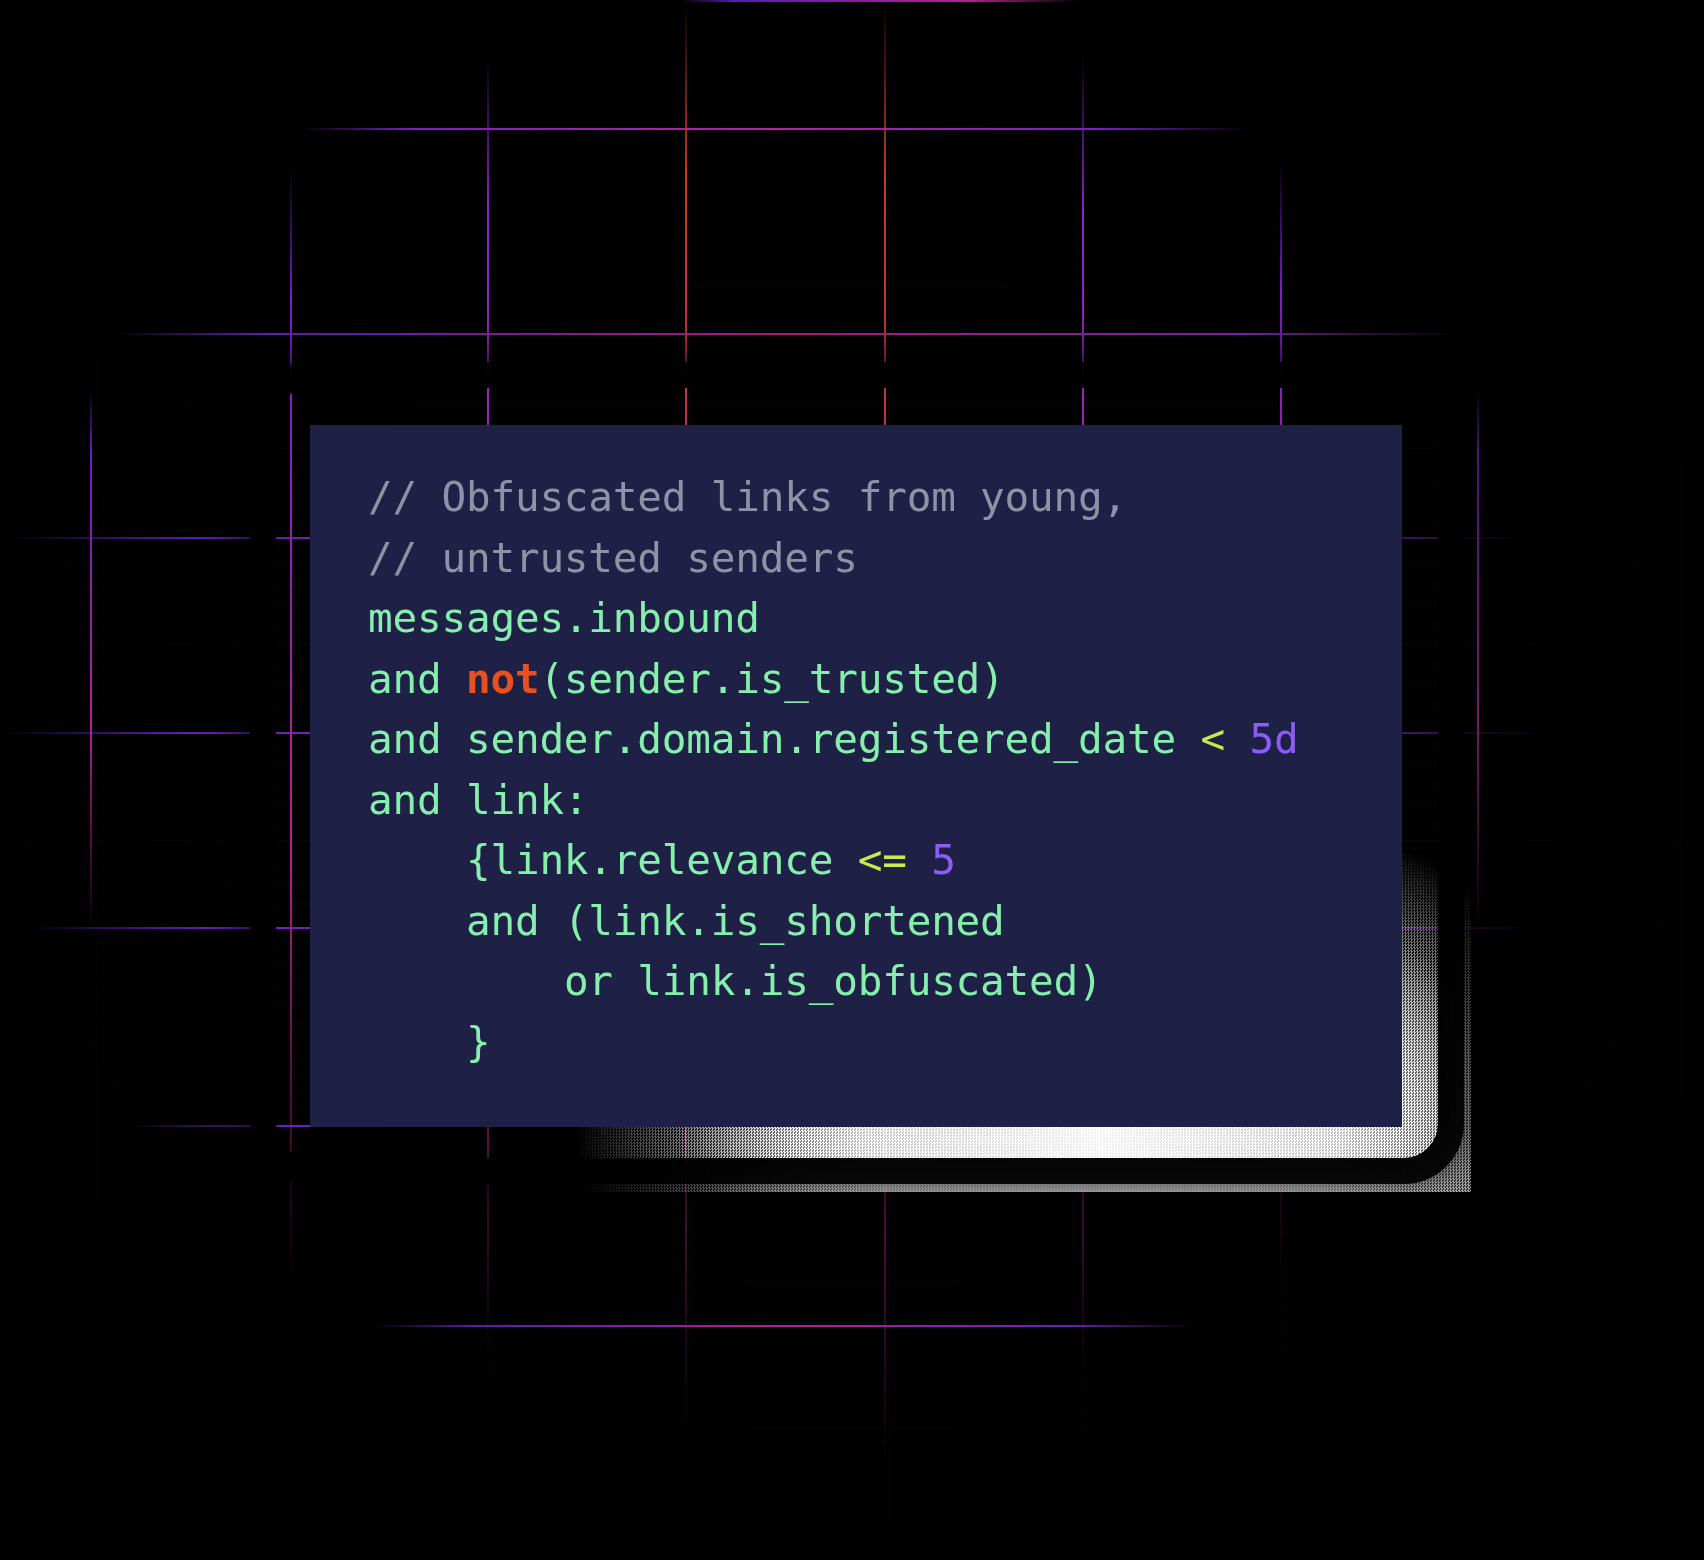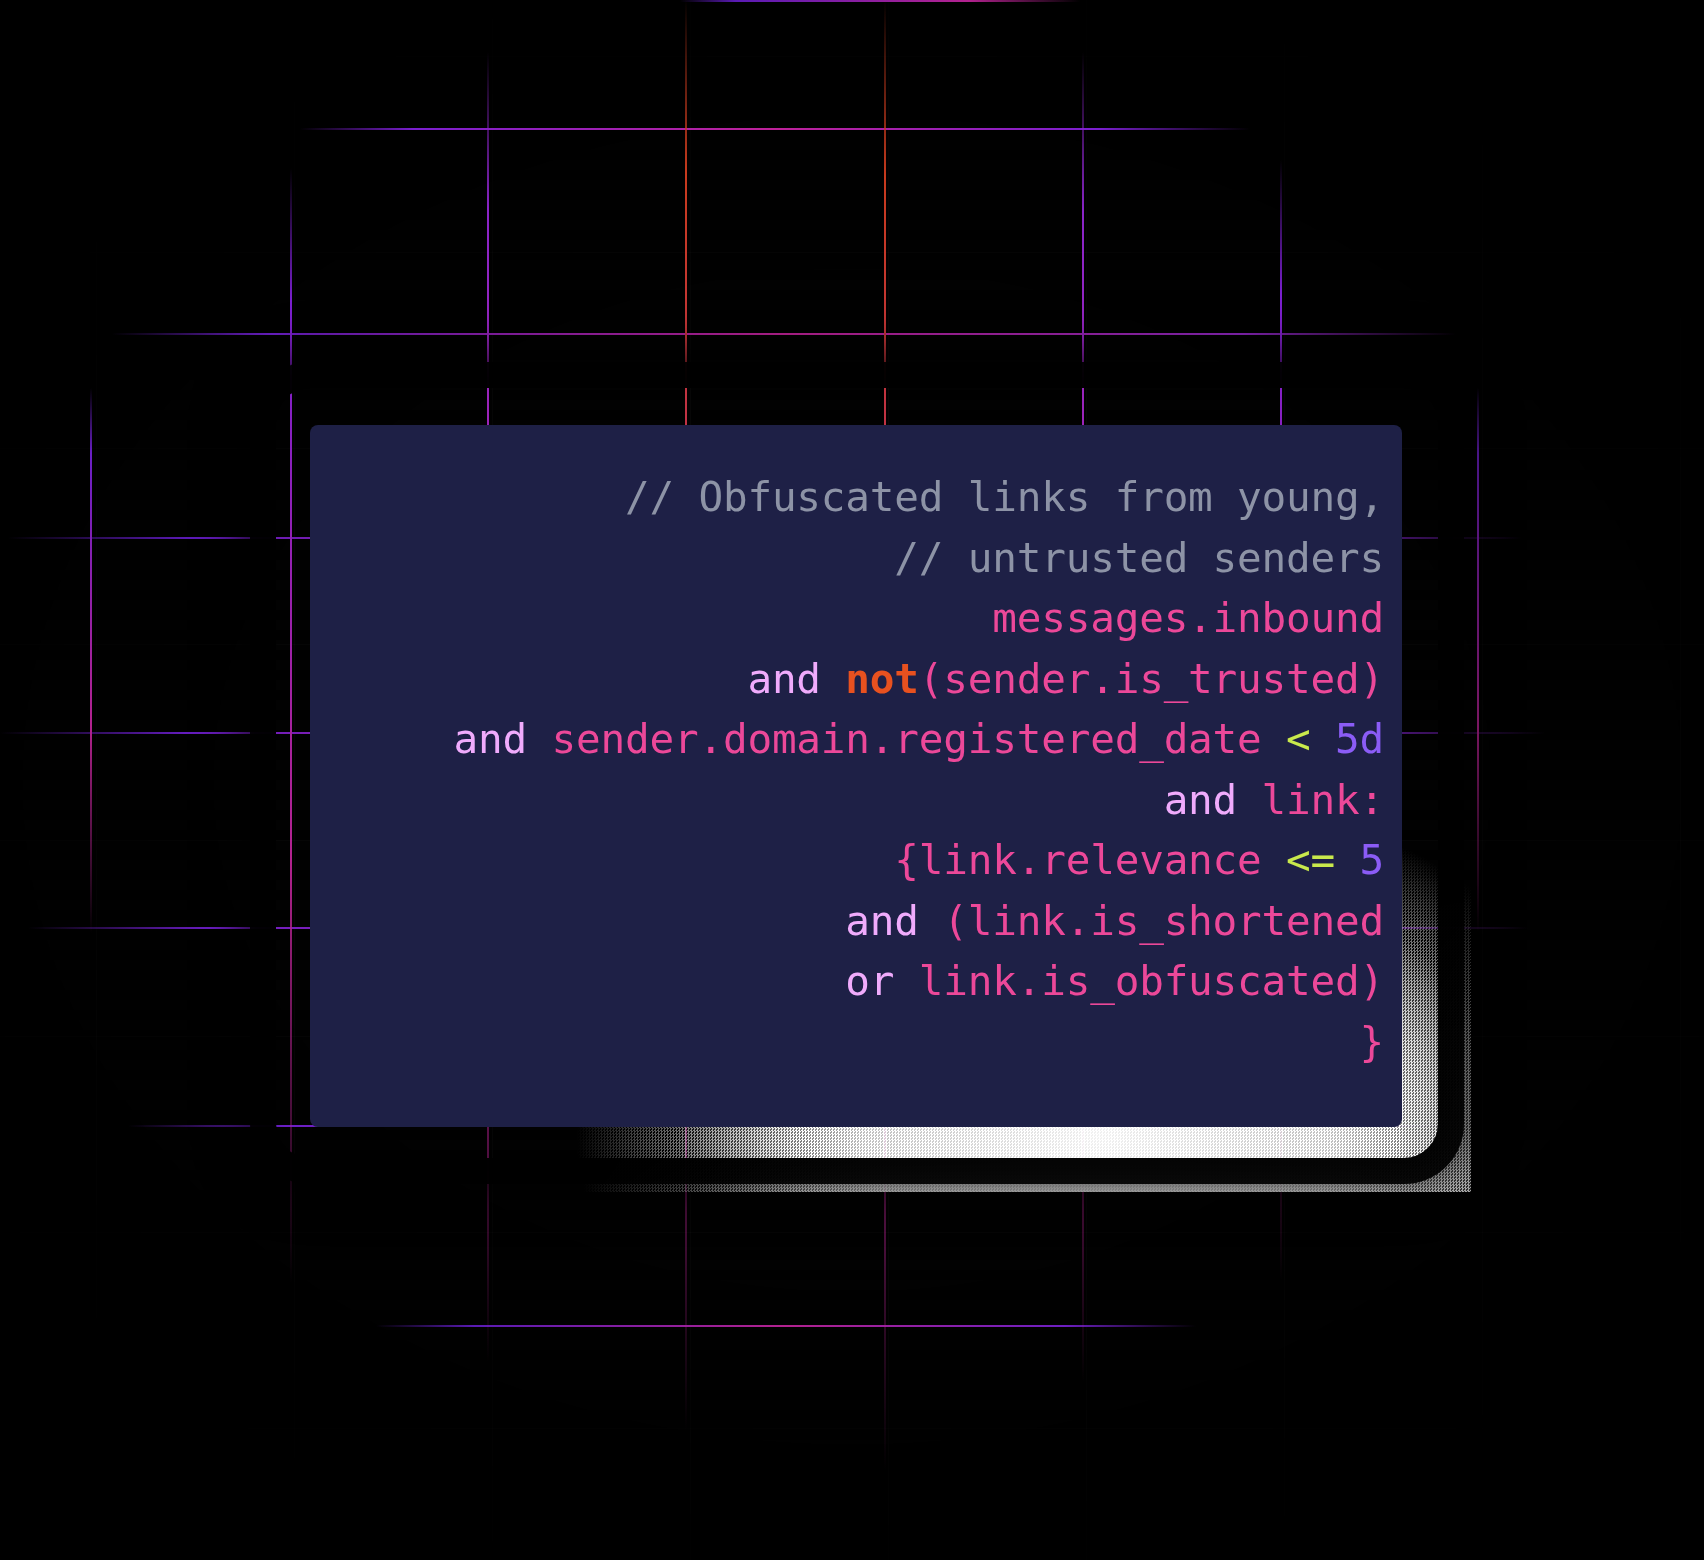--- a/index.html
+++ b/index.html
@@ -49,30 +49,30 @@
   .haloclip{position:absolute;left:243px;top:360px;width:1228px;height:832px;overflow:hidden;}
 
   
   .shadowring{position:absolute;left:276px;top:388px;width:1162px;height:770px;
     border-radius:34px;
     box-shadow:0 0 0 26px rgba(0,0,0,.92), 0 0 46px 34px rgba(0,0,0,.80);
   }
 
   
   .card{position:absolute;left:310px;top:425px;width:1092px;height:702px;
-    background:#1e2046;border-radius:8px;overflow:hidden;text-align:right;}
+    background:#1e2046;border-radius:0;overflow:hidden;}
   .code{position:absolute;left:58px;top:42px;right:18px;
     font-family:"DejaVu Sans Mono",monospace;font-size:41px;line-height:60.5px;
     white-space:pre;color:#fdfdff;letter-spacing:-0.2px;}
   .tok-com{color:#8d93a6;}
-  .tok-kw{color:#f0abfc;margin-left:20px;}
+  .tok-kw{color:#86efac;}
   .tok-not{color:#e8511f;font-weight:bold;}
   .tok-op{color:#c9e94c;}
   .tok-num{color:#8b5cf6;}
-  .tok-id{color:#ec4899;}
+  .tok-id{color:#86efac;}
   .ln{display:block;}
 </style>
 </head>
 <body>
 
 <div id="stage">
 
   <div class="blockgrid"></div>
   <div class="blockfill"></div>
 

